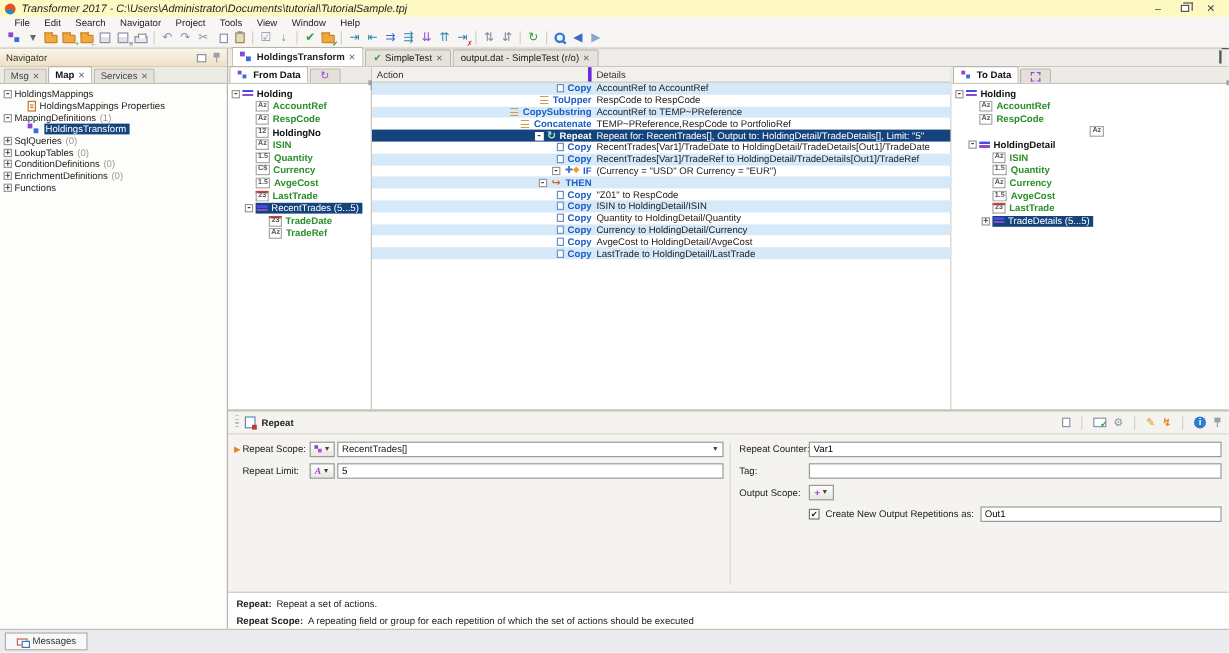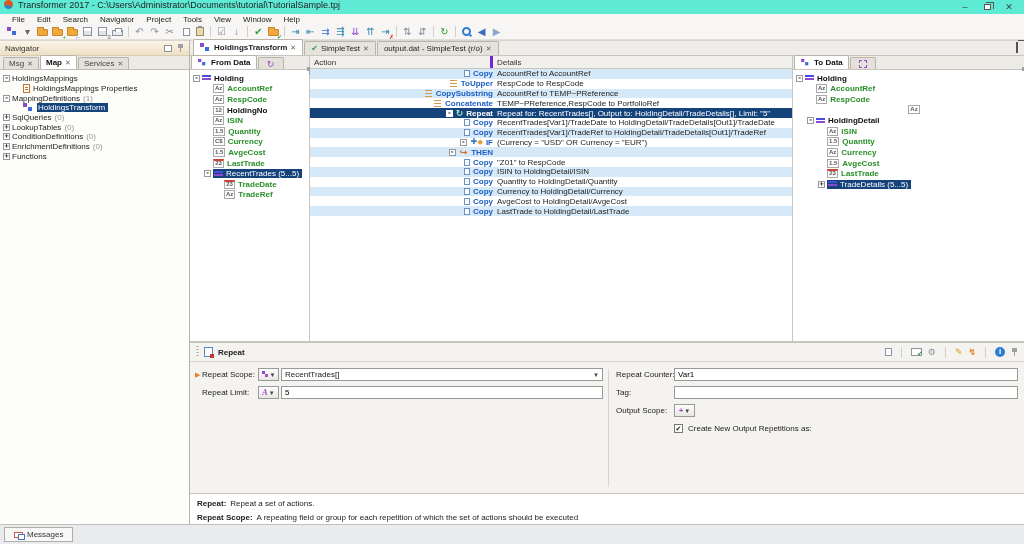--- a/index.html
+++ b/index.html
@@ -1,20 +1,20 @@
 <!DOCTYPE html>
 <html><head>
 <meta charset="utf-8">
 <style>
   * { margin:0; padding:0; box-sizing:border-box; }
   html,body { width:1024px; height:544px; overflow:hidden; }
   body { position:relative; font-family:"Liberation Sans","DejaVu Sans",sans-serif; font-size:8px; color:#222; background:#fff; }
 
   
-  .titlebar { position:absolute; left:0; top:0; width:1024px; height:14px; background:#5eead4; display:flex; align-items:flex-start; padding:0 4px; }
+  .titlebar { position:absolute; left:0; top:0; width:1024px; height:14px; background:#fef9c3; display:flex; align-items:center; padding:0 4px;font-style:italic; }
   .app-icon { width:9px; height:9px; border-radius:50%; background:conic-gradient(#e0561e 0 35%, #2e86c0 35% 70%, #e0561e 70%); margin-right:5px; flex:none; }
   .title-text { font-size:9px; color:#222; white-space:nowrap; }
   .win-controls { margin-left:auto; display:flex; gap:0; }
   .wbtn { width:22px; height:13px; display:flex; align-items:center; justify-content:center; color:#444; font-size:9px; }
   .ic-restore { width:7px; height:6px; border:1px solid #555; position:relative; background:#fff; }
   .ic-restore::before { content:""; position:absolute; left:1px; top:-3px; width:7px; height:6px; border:1px solid #555; border-bottom:none; border-left:none; }
 
   
   .menubar { position:absolute; left:0; top:14px; width:1024px; height:10px; background:#f7f6f4; display:flex; align-items:center; padding-left:6px; }
   .menu-item { padding:0 6px; font-size:8px; color:#222; }
@@ -699,20 +699,21 @@
       <span class="plabel2">Output Scope:</span>
       <span class="iconsel">
           <span class="plusg">+</span>
           <span class="caret">▼</span>
         </span>
     </div>
     <div class="prow">
       <span class="cbsp"></span>
       <span class="cbx">✔</span>
       <span class="cblabel">Create New Output Repetitions as:</span>
+      <input class="tfield" style="max-width: 237px;" value="Out1">
     </div>
   </div>
 </div>
 
 <div class="desc">
   <div class="dline"><b>Repeat:</b><span>Repeat a set of actions.</span></div>
   <div class="dline"><b>Repeat Scope:</b><span>A repeating field or group for each repetition of which the set of actions should be executed</span></div>
 </div>
 
 <div class="statusbar">

